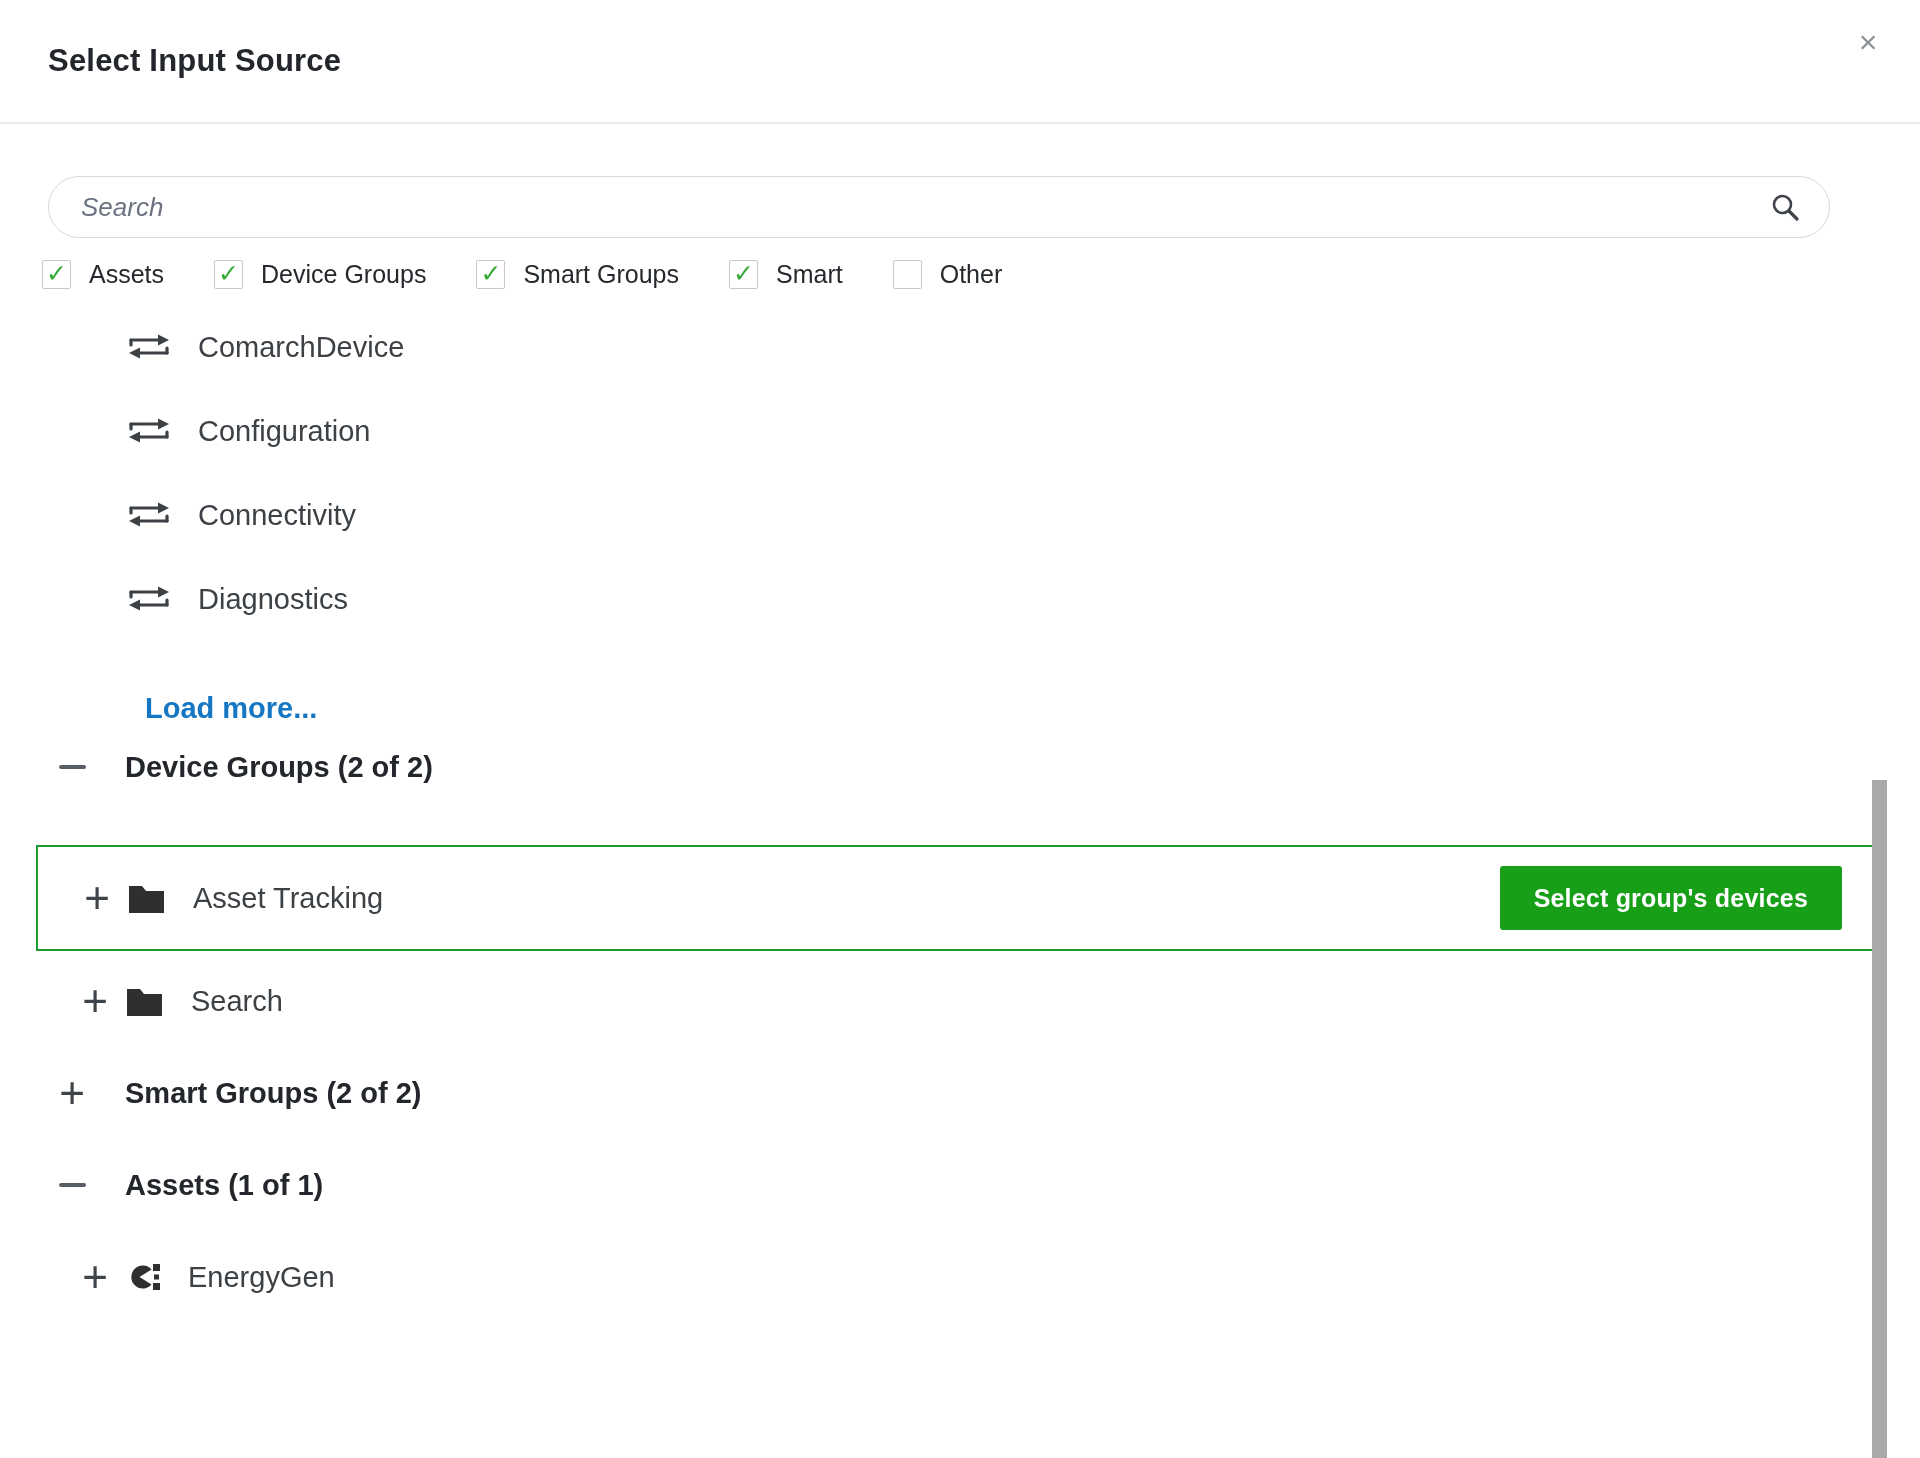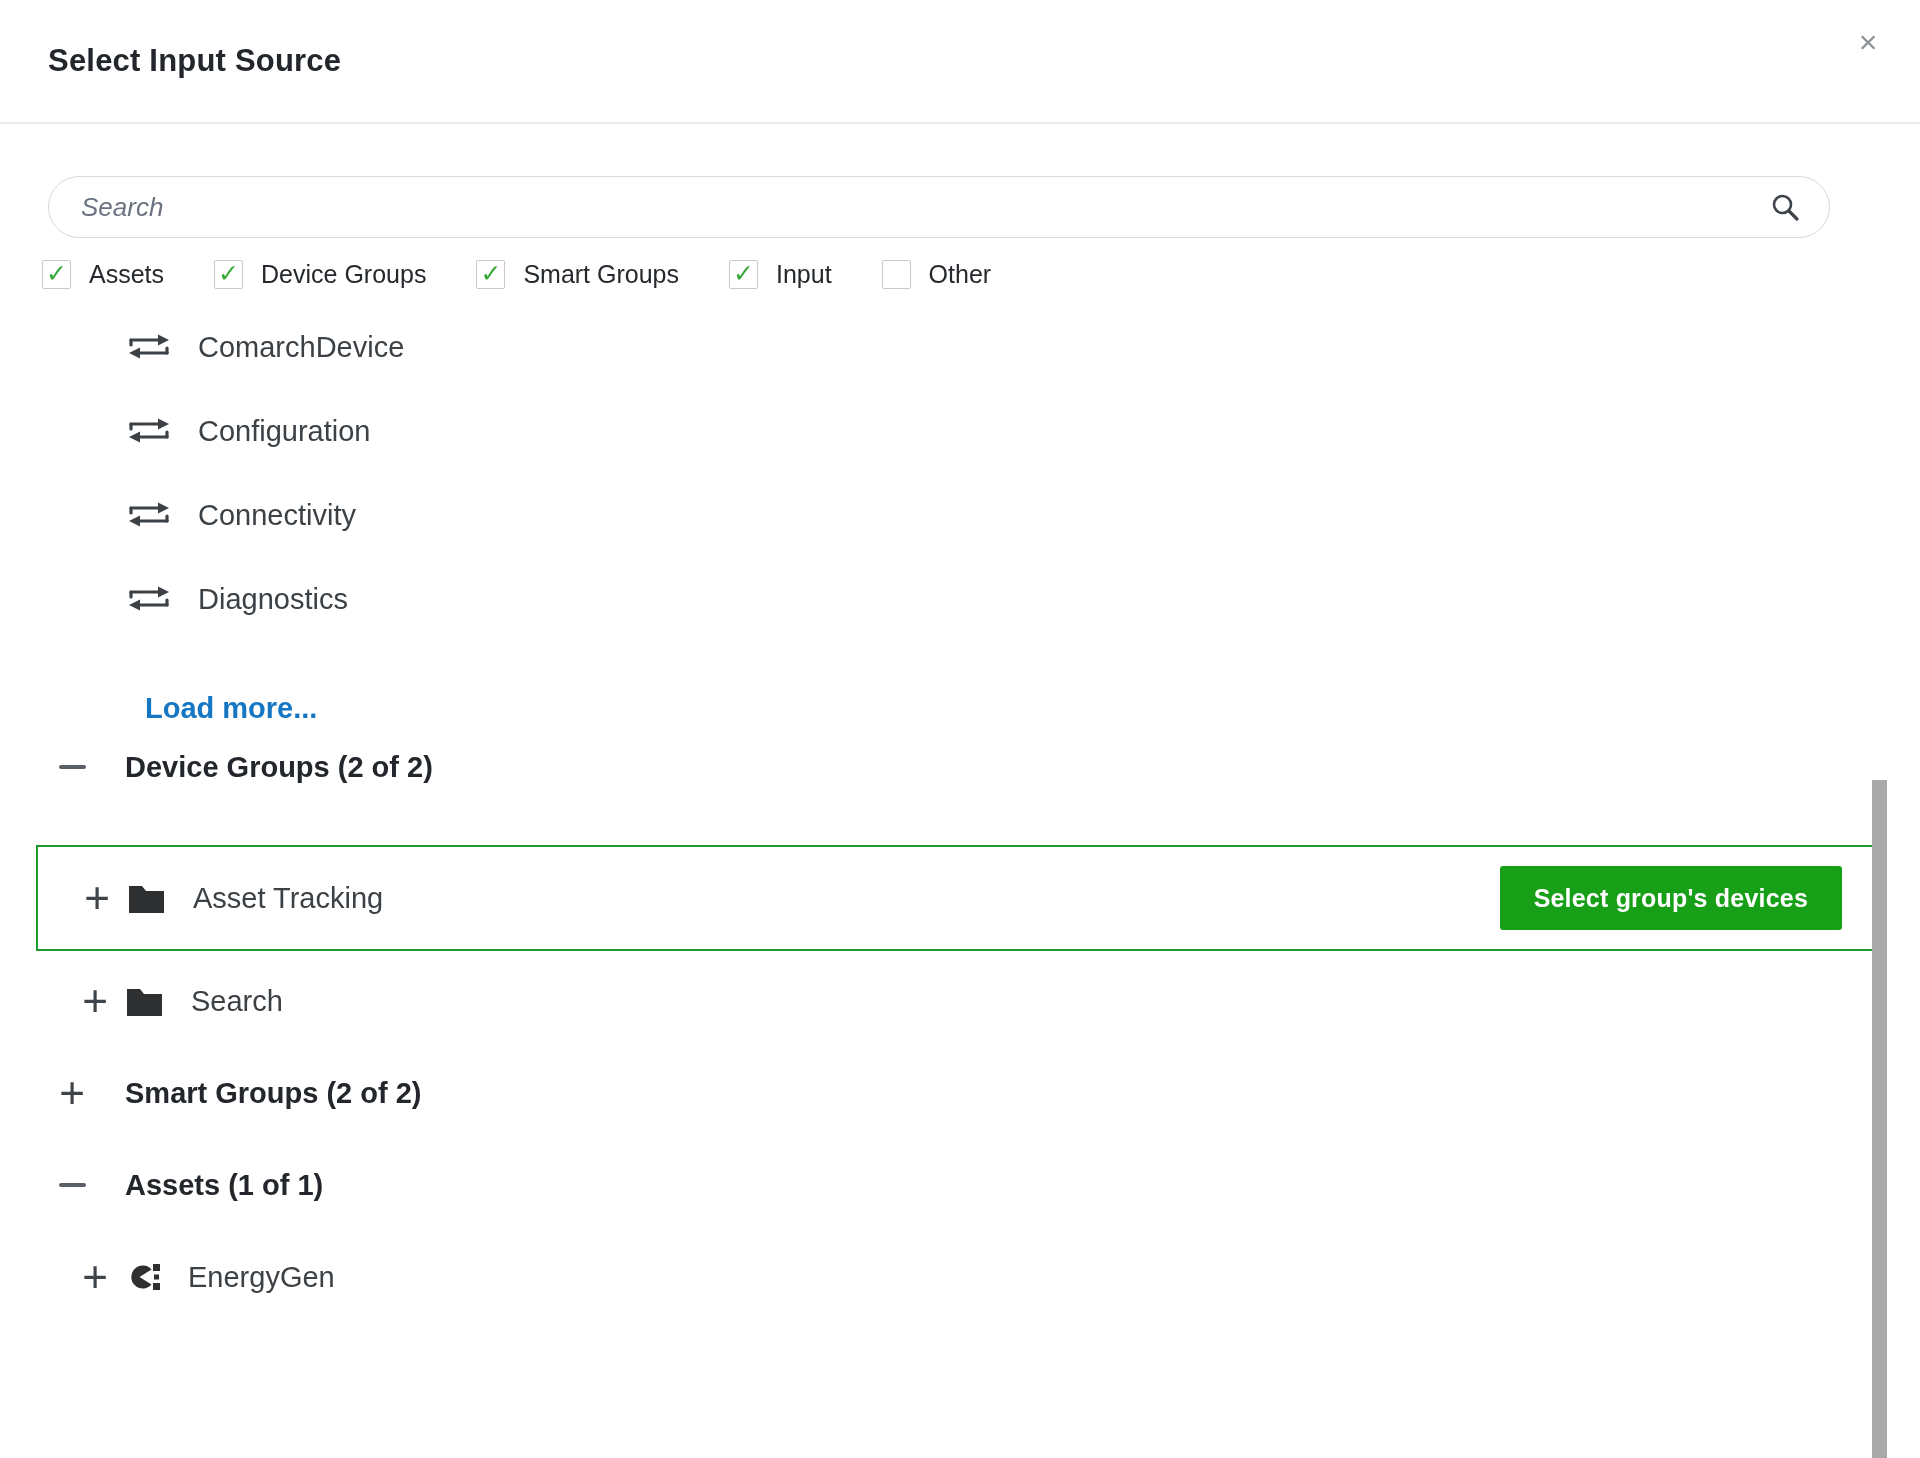--- a/index.html
+++ b/index.html
@@ -121,21 +121,21 @@
   <div class="filter-item">
     <span class="checkbox checked">
         <span class="mark">✓</span>
       </span>
     <span class="filter-label">Smart Groups</span>
   </div>
   <div class="filter-item">
     <span class="checkbox checked">
         <span class="mark">✓</span>
       </span>
-    <span class="filter-label">Input</span>
+    <span class="filter-label">Smart</span>
   </div>
   <div class="filter-item">
     <span class="checkbox"></span>
     <span class="filter-label">Other</span>
   </div>
 </div>
 
 <div class="tree">
 
   <div class="row row-device">

